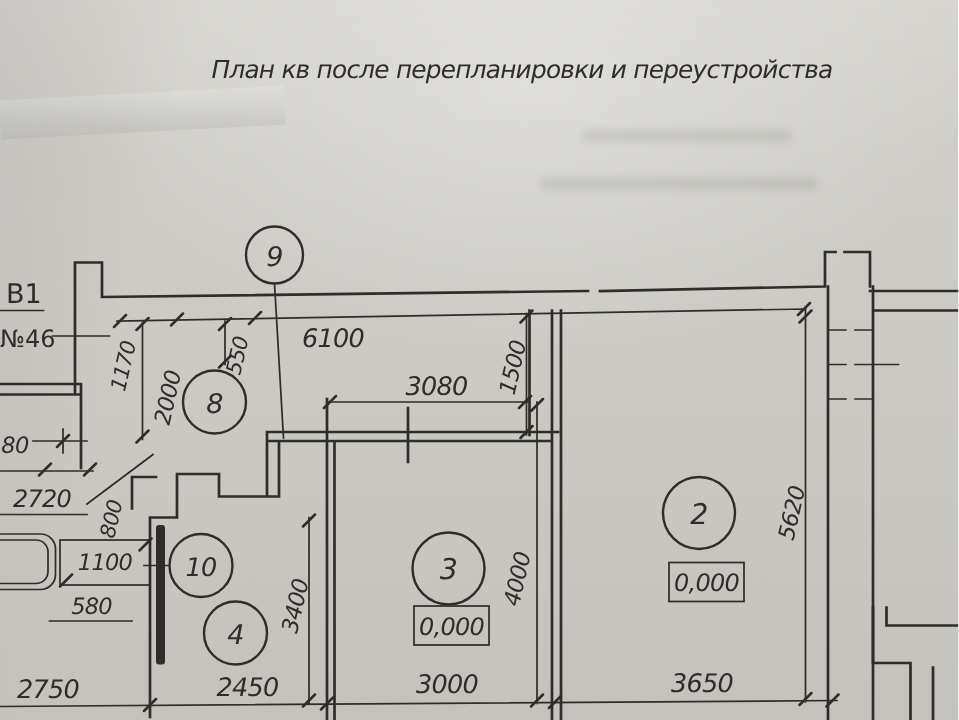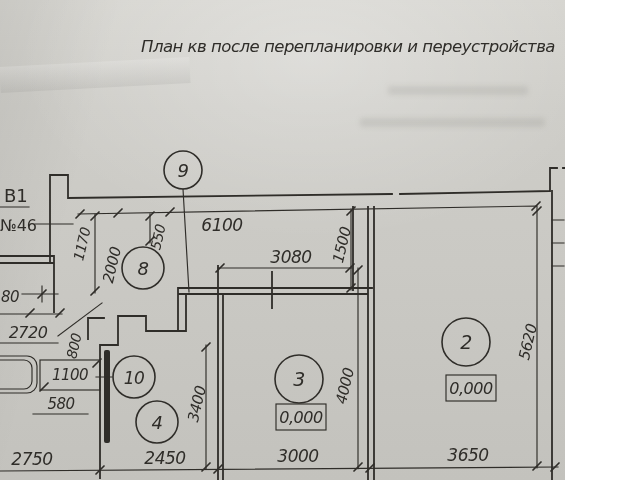--- a/index.html
+++ b/index.html
@@ -1,17 +1,17 @@
 <!DOCTYPE html>
 <html style="--ink: #2f2d29;"><head>
 <meta charset="utf-8">
 <style>
   html,body{margin:0;padding:0;}
   #stage{
-    position:relative;width:565px;height:480px;overflow:hidden;
+    position:relative;width:639px;height:480px;overflow:hidden;
     background:
       radial-gradient(ellipse 420px 260px at 55% 12%, rgba(255,255,255,.28), rgba(255,255,255,0) 70%),
       linear-gradient(104deg, rgba(0,0,0,.06) 0%, rgba(0,0,0,0) 18%),
       linear-gradient(to bottom, #d6d5d0 0%, #cecdc8 22%, #cac9c4 55%, #c3c2bd 100%);
     font-family:"DejaVu Sans", sans-serif;
   }
   #stage:after{ 
     content:"";position:absolute;left:0;top:62px;width:190px;height:26px;
     background:linear-gradient(to bottom, rgba(255,255,255,.16), rgba(0,0,0,.05));
     transform:rotate(-3deg);pointer-events:none;

